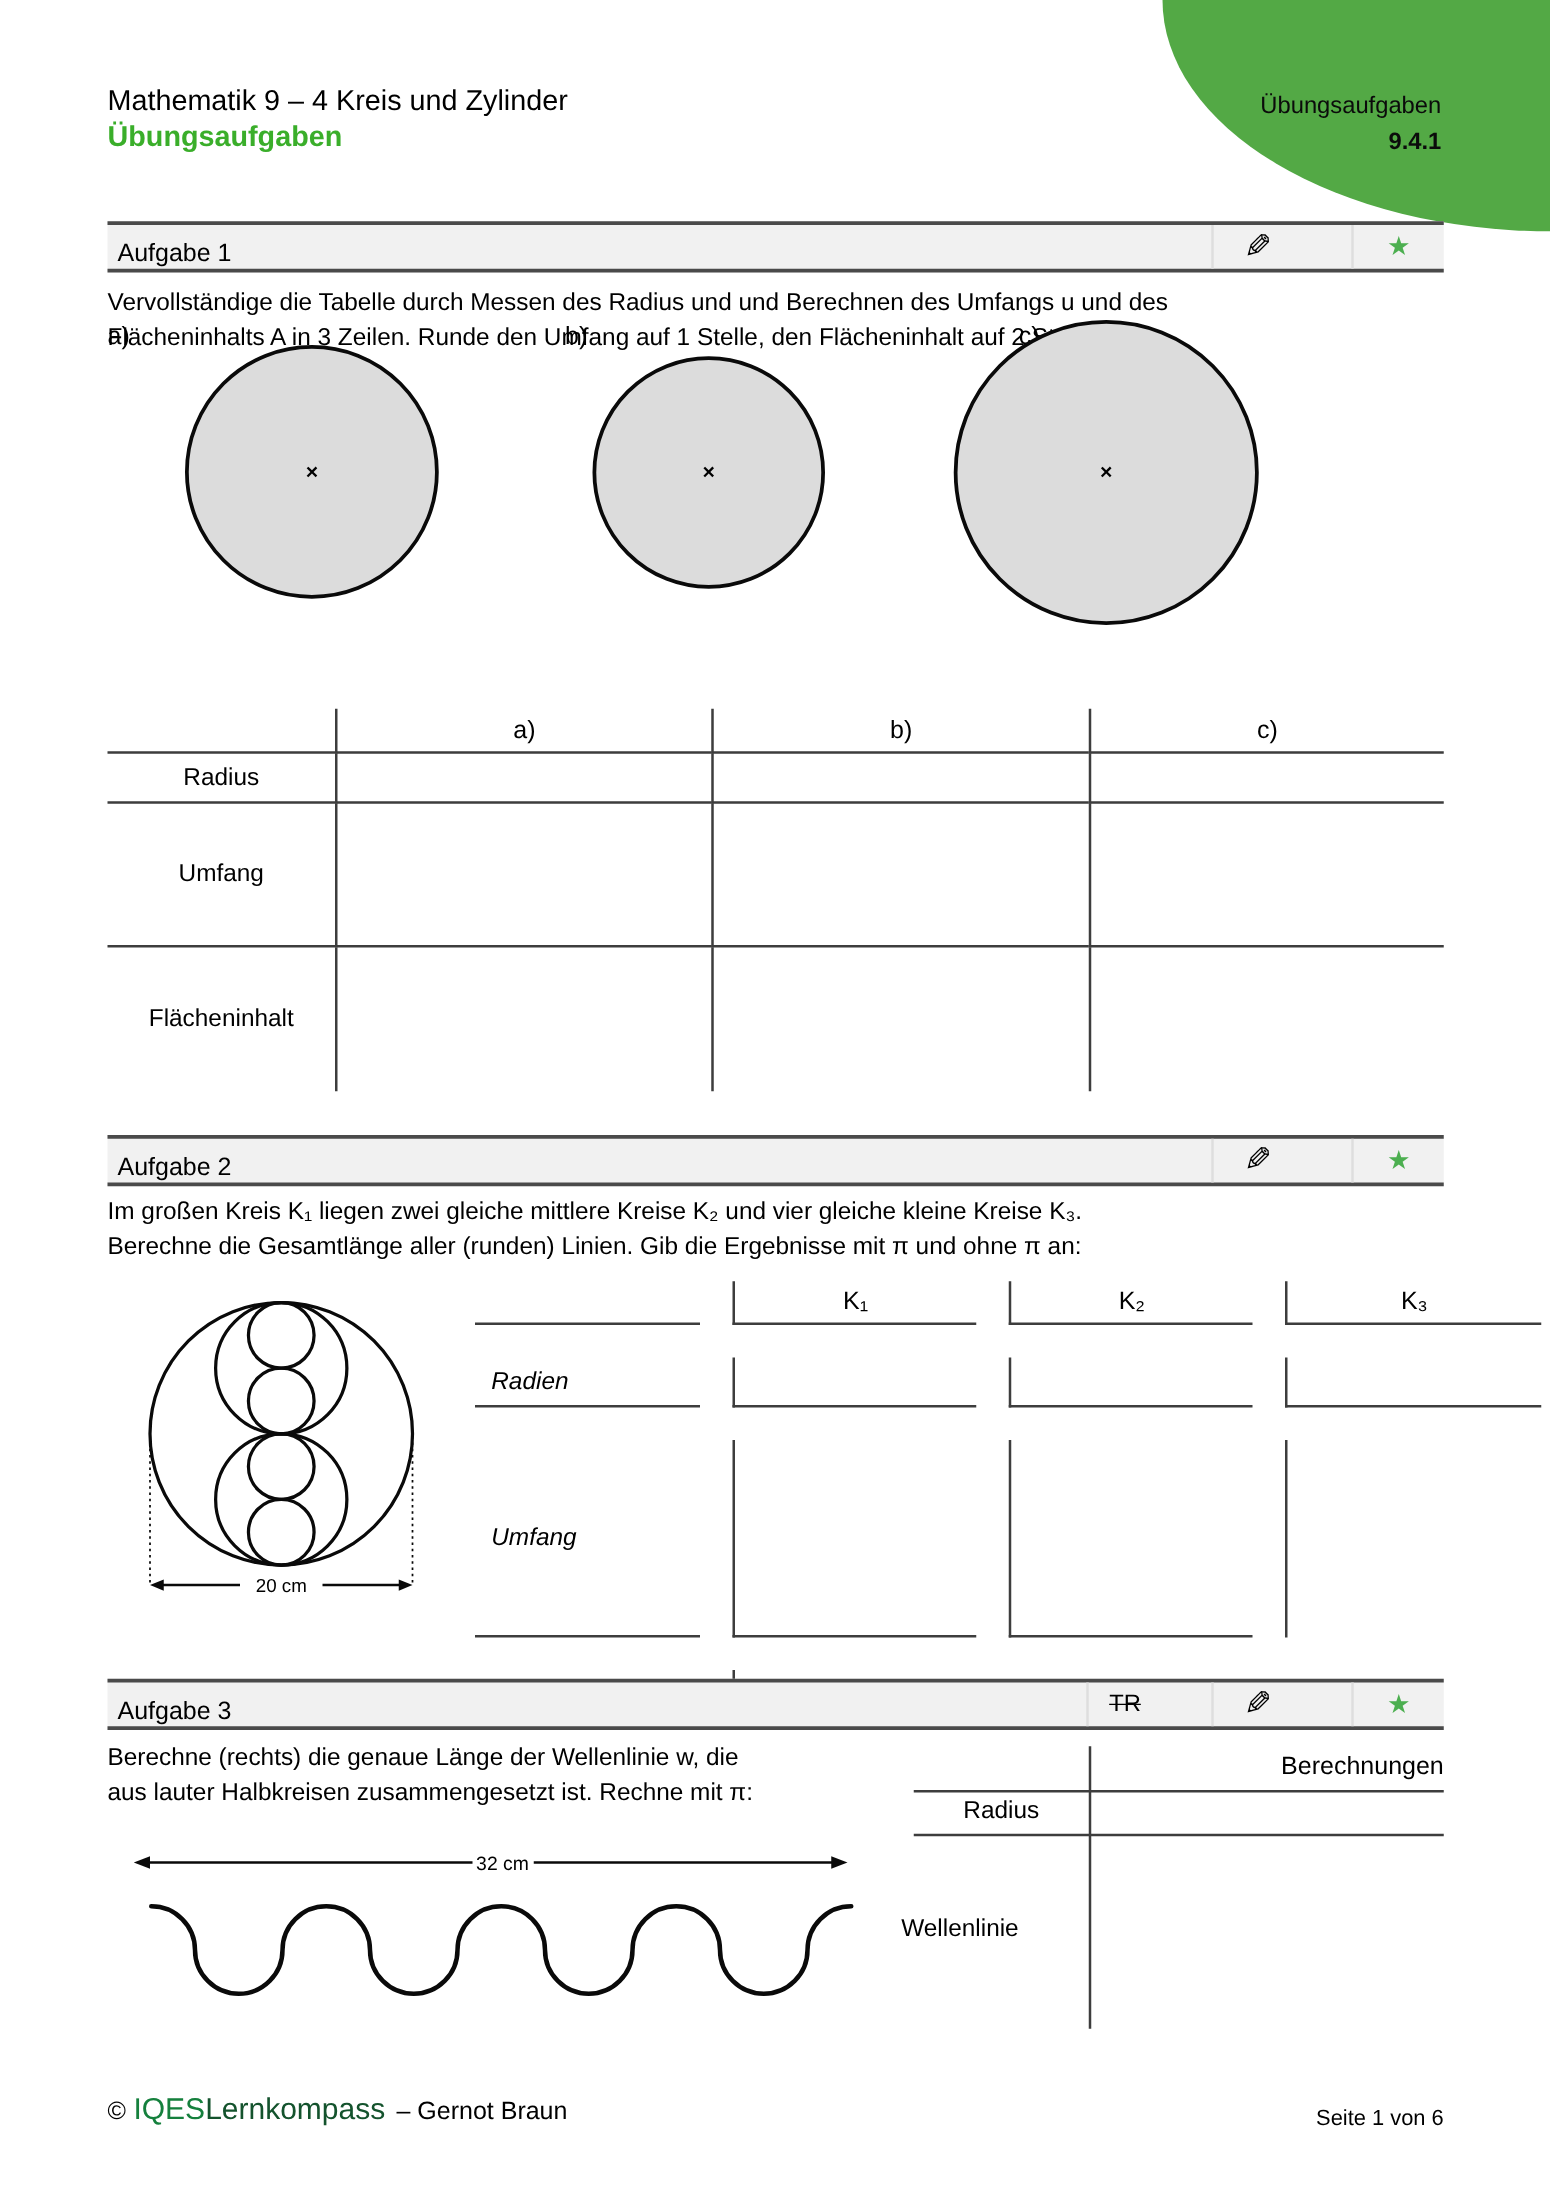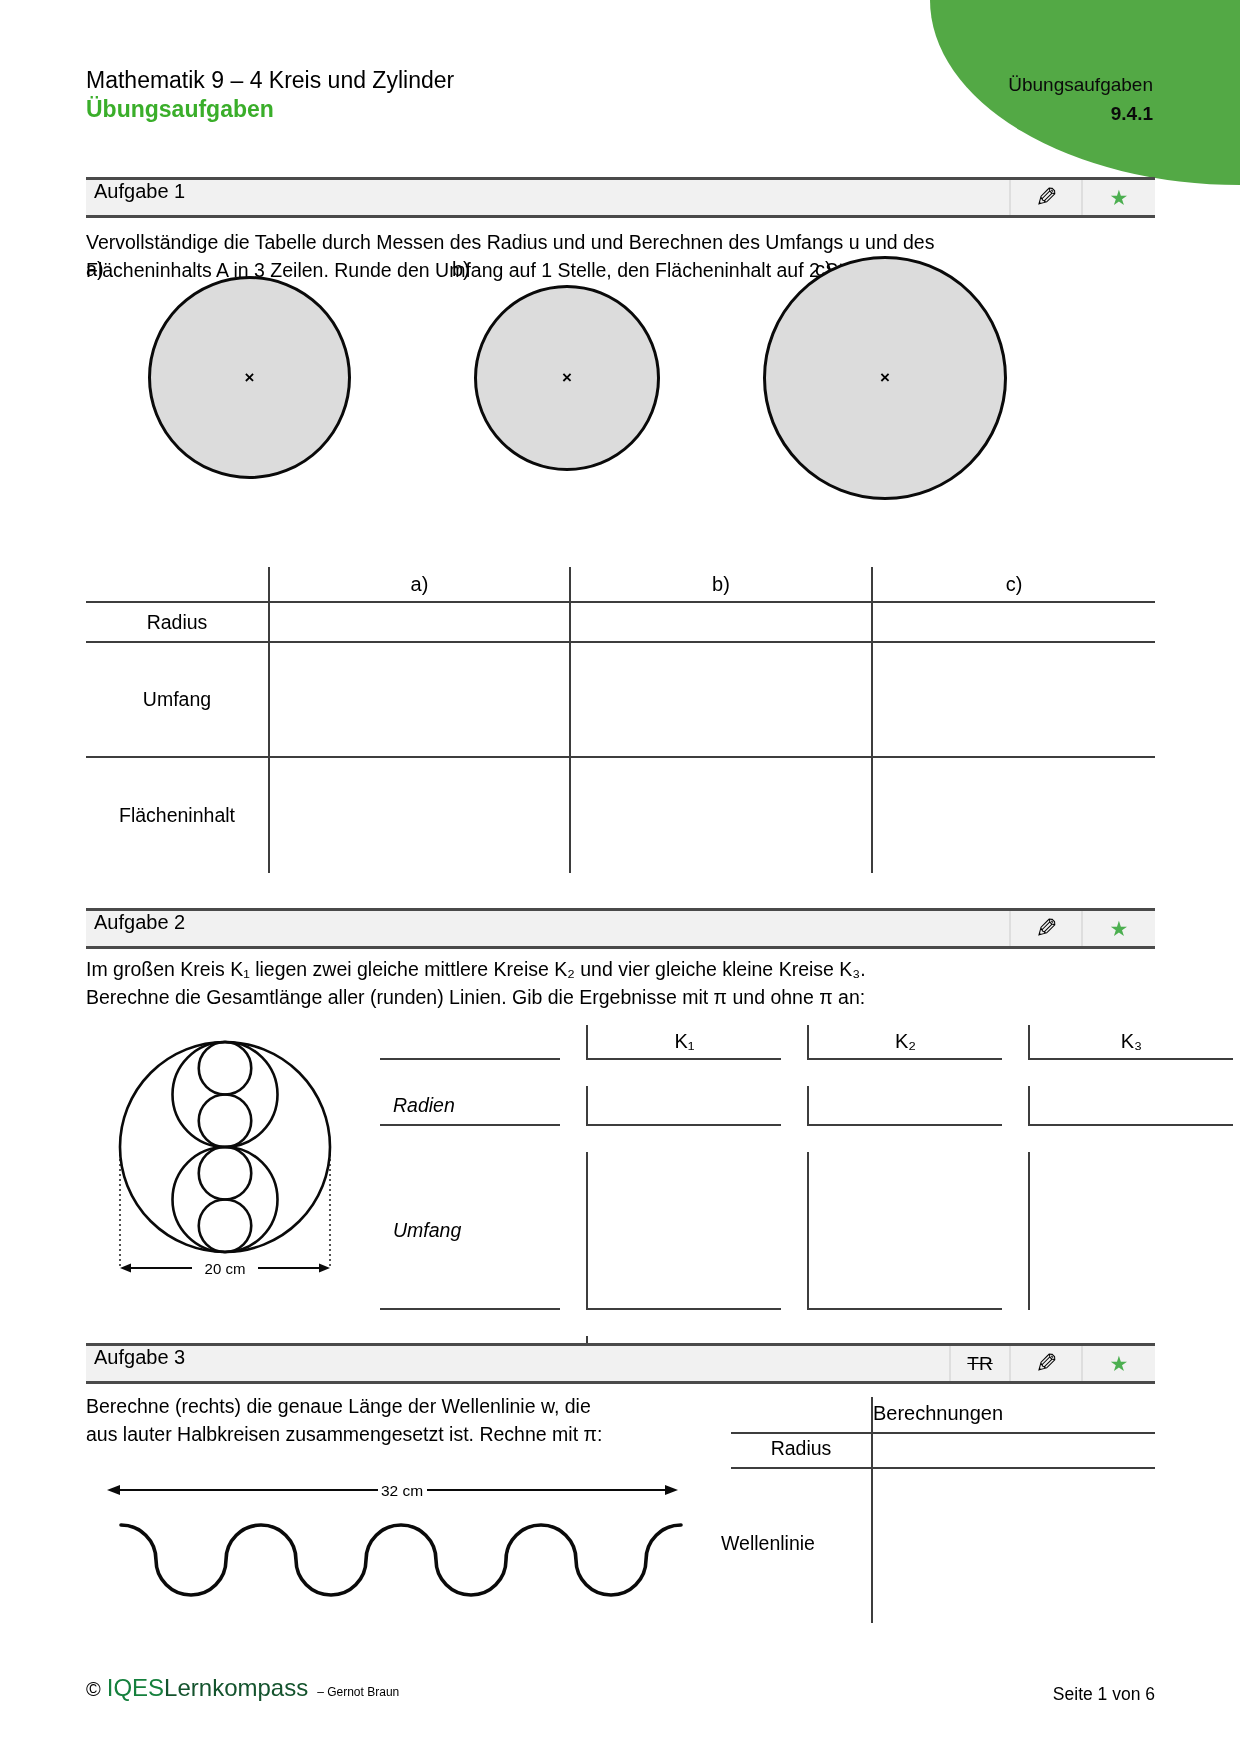--- a/index.html
+++ b/index.html
@@ -11,21 +11,21 @@
          border-bottom-left-radius:100% 100%;}
   .badge-text{position:absolute;top:70px;right:87px;text-align:right;font-size:19px;line-height:29px;color:#0b0b0b;}
   .badge-code{font-weight:bold;}
   .head-block{position:absolute;left:86px;top:66px;font-size:23px;line-height:29px;}
   .head-chapter{font-weight:bold;}
   .head-sub{font-weight:bold;color:#3aae2a;}
 
   
   .bar{position:absolute;left:86px;width:1069px;height:41px;background:#f1f1f1;
        border-top:3px solid #4a4a4a;border-bottom:3px solid #4a4a4a;box-sizing:border-box;
-       display:flex;align-items:flex-start;}
+       display:flex;align-items:flex-end;gap:40px;}
   .bar-title{flex:1;font-size:20px;padding-left:8px;}
   .bar-cell{align-self:stretch;display:flex;align-items:center;justify-content:center;border-left:2px solid #dedede;}
   .cell-tr{width:58px;margin-left:21px;}
   .cell-pencil{width:70px;}
   .cell-star{width:72px;}
   .tr-label{font-size:19px;text-decoration:line-through;}
   .pencil{display:inline-block;font-size:27px;transform:scaleX(-1);}
   .star{font-size:21px;color:#4caf50;}
 
   .desc{position:absolute;left:86px;font-size:19.5px;line-height:28px;white-space:pre-line;}
@@ -43,33 +43,33 @@
   .cell{display:flex;align-items:center;justify-content:center;font-size:19.5px;box-sizing:border-box;}
   .cell.left{justify-content:flex-start;padding-left:13px;font-style:italic;}
   .bl{border-left:2px solid #3d3d3d;}
   .bb{border-bottom:2px solid #3d3d3d;}
   .hdr{font-size:20px;}
 
   
   .v3{position:absolute;left:871px;top:1397px;width:2px;height:226px;background:#3d3d3d;}
   .h3a{position:absolute;left:731px;top:1432px;width:424px;height:2px;background:#3d3d3d;}
   .h3b{position:absolute;left:731px;top:1467px;width:424px;height:2px;background:#3d3d3d;}
-  .lbl-berechnungen{position:absolute;left:873px;top:1402px;width:282px;text-align:left;font-size:20px;}
+  .lbl-berechnungen{position:absolute;left:873px;top:1402px;width:282px;text-align:right;font-size:20px;}
   .lbl-radius3{position:absolute;left:731px;top:1437px;width:140px;text-align:center;font-size:19.5px;}
   .lbl-wellenlinie{position:absolute;left:721px;top:1532px;width:150px;text-align:left;font-size:19.5px;}
 
   .figsvg{position:absolute;}
   svg text{font-family:"Liberation Sans","DejaVu Sans",sans-serif;}
 
   
   .footer-left{position:absolute;left:86px;top:1674px;display:flex;align-items:baseline;}
   .f-copy{font-size:20px;margin-right:6px;}
   .f-iqes{font-size:24px;color:#15803d;}
   .f-lern{font-size:24px;color:#14532d;}
-  .f-author{font-size:12px;margin-left:9px;}
+  .f-author{font-size:20px;margin-left:9px;}
   .footer-right{position:absolute;right:85px;top:1684px;font-size:17.5px;}
 </style>
 </head>
 <body>
 
 <div class="page">
 
   <div class="badge"></div>
   <div class="badge-text">
     <div>Übungsaufgaben</div>

